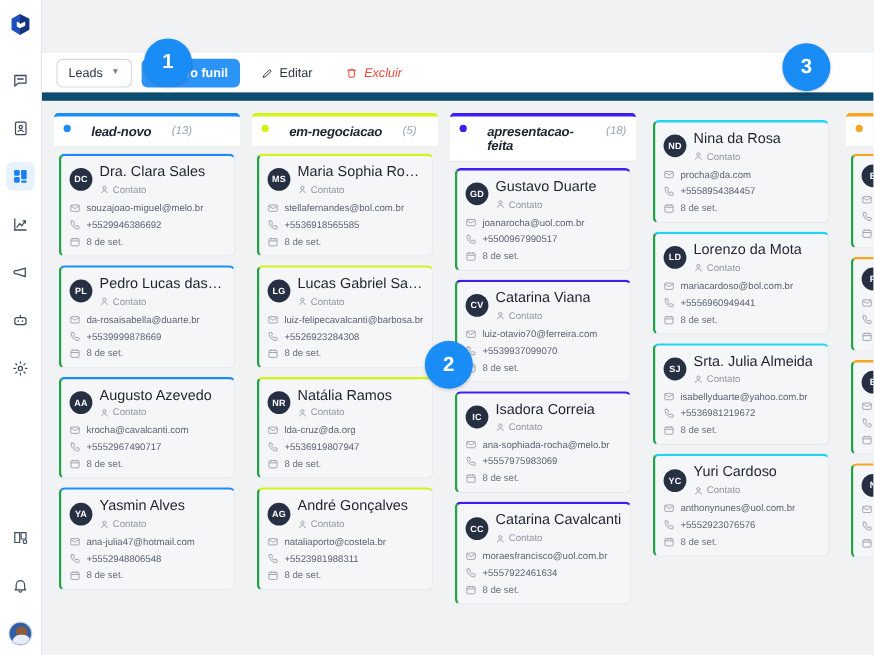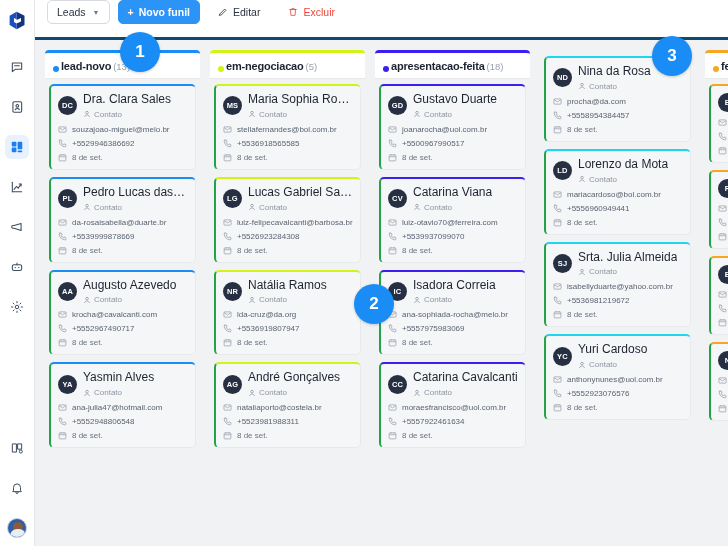--- a/index.html
+++ b/index.html
@@ -43,50 +43,51 @@
   }
   .avatar-user::after {
     content:""; position:absolute; left:2px; bottom:0; width:16px; height:8px;
     border-radius: 7px 7px 0 0; background:#e8eef6;
   }
 
   
   .main { flex: 1; display: flex; flex-direction: column; background:#f1f2f4; min-width:0; }
   .topbar {
     height: 40px; background: #ffffff;
-    display: flex; padding: 0 12px;
-    border-bottom: 3px solid #0c4a6e;
-    flex: 0 0 40px; gap: 8px;
+    display: flex; align-items: center; padding: 0 12px;
+    border-bottom: 7px solid #0c4a6e;
+    flex: 0 0 40px; gap: 8px; margin-top: 44px;
   }
   .btn {
     height: 24px; border-radius: 5px; display: inline-flex; align-items: center;
     gap: 5px; padding: 0 9px; font-size: 10.5px; cursor: pointer;
     border: 1px solid #d7dbe1; background: #fff; color: #2b3442; white-space: nowrap;
   }
   .btn.primary { background: #2d94f7; border-color: #2d94f7; color: #fff; font-weight: 600; }
   .btn.ghost { border-color: transparent; background: transparent; }
-  .btn.danger { border-color: transparent; background: transparent; color: #e9483e; }
+  .btn.danger { border-color: transparent; background: transparent; color: #e9483e; font-style: italic; }
   .btn .chev { font-size: 7px; opacity: .65; margin-left: 2px; }
   .spacer { flex: 1; }
 
   
   .board {
     flex: 1; display: flex; gap: 10px; padding: 10px 0 0 10px;
     overflow: hidden; align-items: flex-start;
   }
   .column {
     width: 155px; flex: 0 0 155px;
     display: flex; flex-direction: column; height: 496px; overflow: hidden;
   }
   .col-head {
     background: #fff; border-radius: 4px 4px 0 0;
     border-top: 3px solid var(--accent);
     padding: 7px 8px 6px 8px;
-    display: flex; align-items: flex-end; gap: 2px;
+    display: flex; align-items: flex-start; gap: 17px;
     box-shadow: 0 1px 0 rgba(0,0,0,.04);
+    font-style: italic;
   }
   .dot { width: 6px; height: 6px; border-radius: 50%; background: var(--accent); flex:0 0 6px; }
   .col-title { font-size: 11px; font-weight: 700; color: #1d2430; letter-spacing: -.2px; }
   .col-count { font-size: 9.5px; color: #9aa2ae; }
   .col-body {
     flex: 1; overflow: hidden; padding: 6px 4px 0 4px;
     display: flex; flex-direction: column; gap: 7px;
   }
   .card {
     background: #f5f6f7;

